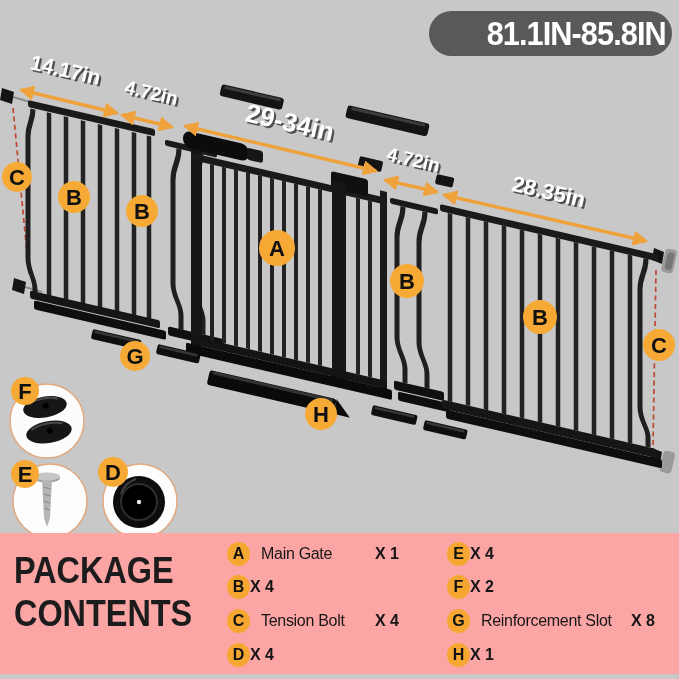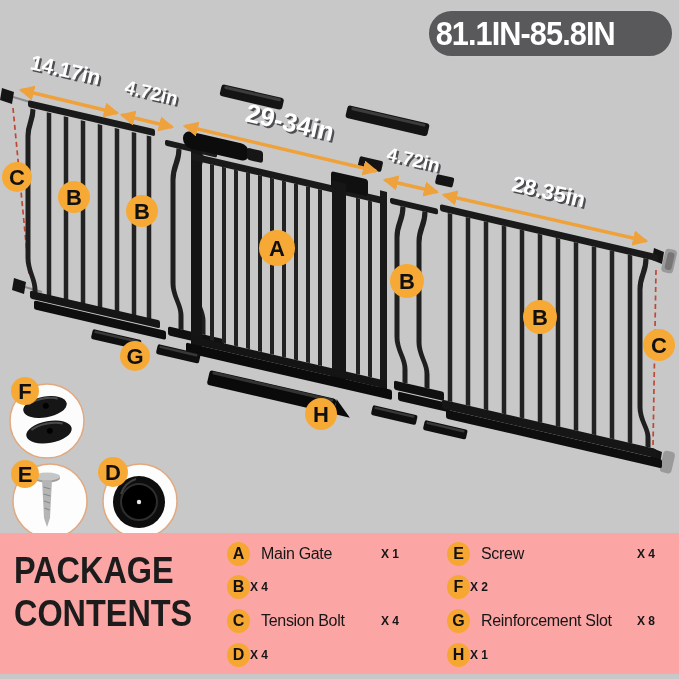--- a/index.html
+++ b/index.html
@@ -1,42 +1,42 @@
 <!DOCTYPE html>
 <html><head>
 <meta charset="utf-8">
 <style>
   html,body{margin:0;padding:0;}
   .stage{position:relative;width:679px;height:679px;overflow:hidden;
          background:#c8c8c8;font-family:"Liberation Sans",sans-serif;}
   
   .size-badge{position:absolute;left:427px;top:9px;width:247px;height:49px;
     background:#59595c;border:2px solid #c9c9c9;border-radius:26px;box-sizing:border-box;
-    display:flex;align-items:center;justify-content:flex-start;}
+    display:flex;align-items:center;justify-content:flex-end;}
   .size-badge span{color:#ffffff;font-weight:bold;font-size:33px;letter-spacing:-1px;
     transform:scaleX(0.93);transform-origin:center;white-space:nowrap;}
   
   .diagram{position:absolute;left:0;top:0;}
   .dim-shadow{fill:#4e4e52;font-weight:bold;}
   .dim-text{fill:#ffffff;font-weight:bold;}
   .badge-letter{fill:#101010;font-weight:bold;font-size:22px;text-anchor:middle;}
   
   .panel{position:absolute;left:0;top:533px;width:679px;height:141px;background:#fca5a5;padding-left:38px;}
   .pkg-title{position:absolute;left:14px;top:16px;margin:0;width:230px;
     font-size:36px;line-height:1.2;font-weight:bold;color:#1c1c1c;
     transform:scaleX(0.9);transform-origin:left top;letter-spacing:0px;}
   .col{position:absolute;top:4px;display:flex;flex-direction:column;}
   .col1{left:227px;width:172px;}
   .col2{left:447px;width:208px;}
   .pkg-row{display:flex;align-items:center;height:33.6px;}
   .pkg-badge{width:23px;height:24px;border-radius:50%;background:#f5a732;color:#111;
     font-weight:bold;font-size:16px;display:flex;align-items:center;justify-content:center;flex:none;}
   .pkg-name{margin-left:11px;font-size:16px;font-weight:normal;color:#161616;flex:1;
     white-space:nowrap;letter-spacing:-0.3px;}
-  .pkg-qty{font-size:12px;font-weight:bold;color:#161616;flex:none;text-align:right;}
+  .pkg-qty{font-size:16px;font-weight:bold;color:#161616;flex:none;text-align:right;}
 </style>
 </head>
 <body>
 
 <div class="stage">
 
   <div class="size-badge">
     <span>81.1IN-85.8IN</span>
   </div>
 
@@ -282,21 +282,20 @@
       </div>
       <div class="pkg-row">
         <span class="pkg-badge">D</span>
         <span class="pkg-qty">X 4</span>
       </div>
     </div>
 
     <div class="col col2">
       <div class="pkg-row">
         <span class="pkg-badge">E</span>
-        <span class="pkg-name">Screw</span>
         <span class="pkg-qty">X 4</span>
       </div>
       <div class="pkg-row">
         <span class="pkg-badge">F</span>
         <span class="pkg-qty">X 2</span>
       </div>
       <div class="pkg-row">
         <span class="pkg-badge">G</span>
         <span class="pkg-name">Reinforcement Slot</span>
         <span class="pkg-qty">X 8</span>

